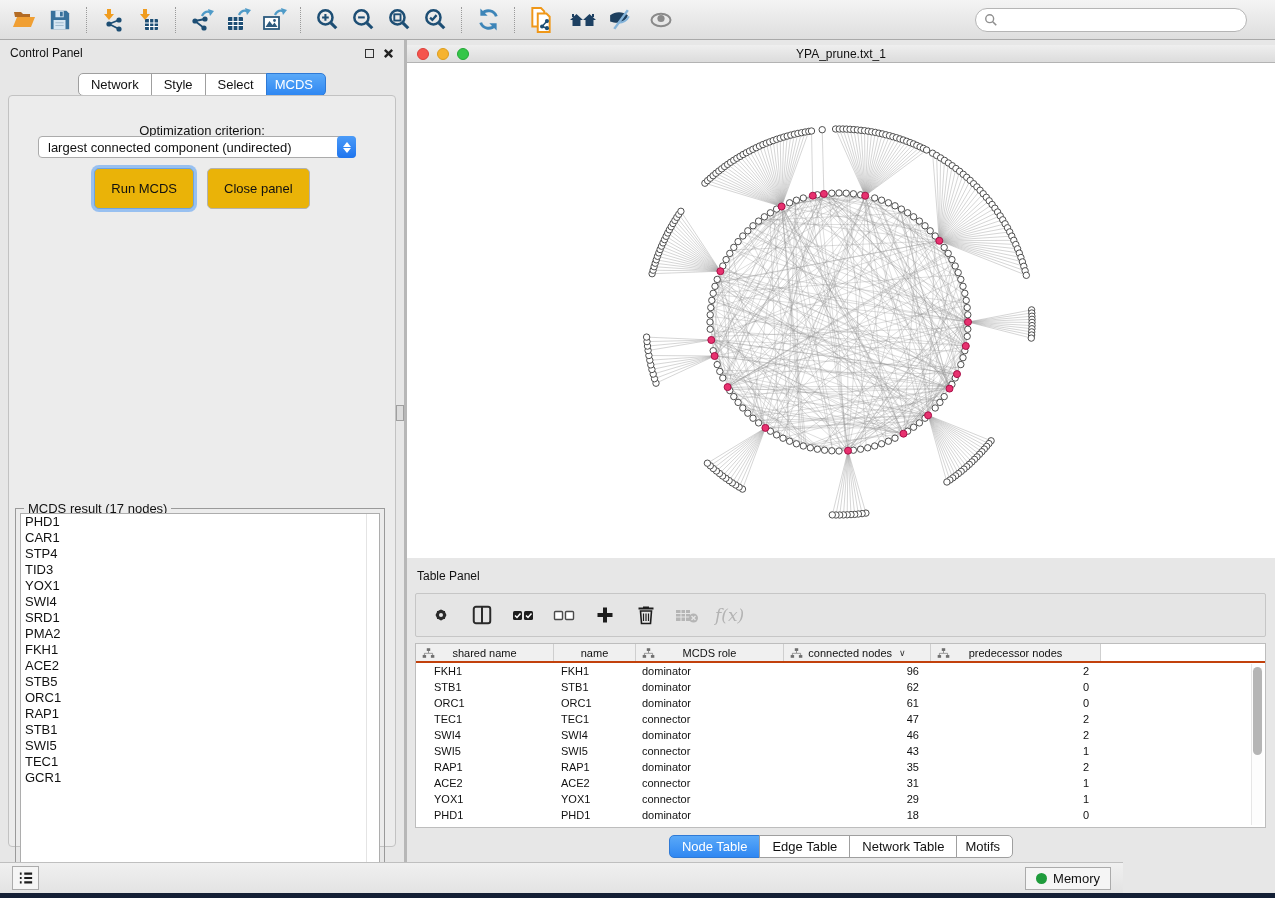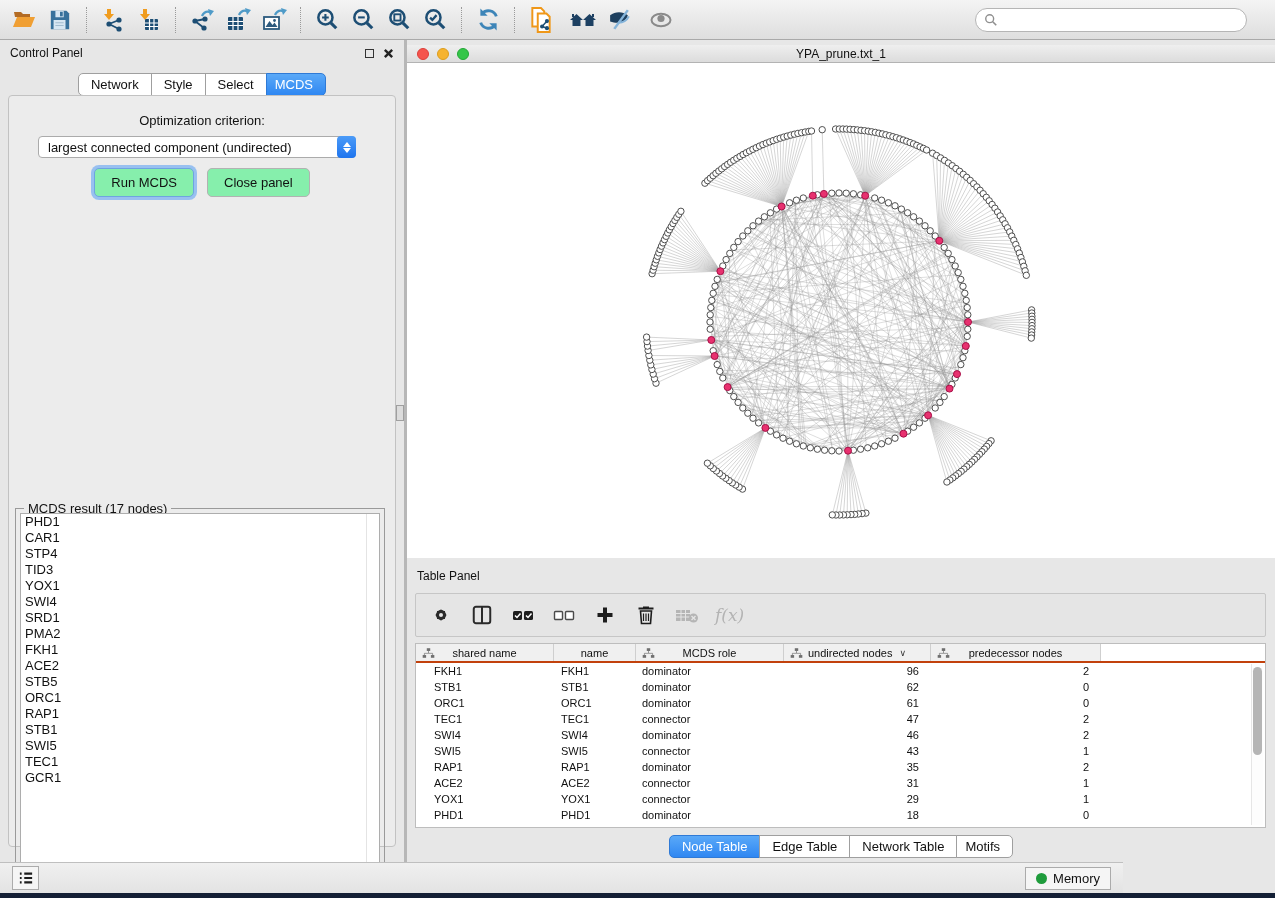--- a/index.html
+++ b/index.html
@@ -23,31 +23,31 @@
   .panel-header { height:26px; display:flex; align-items:center; padding:0 10px; }
   .panel-title { font-size:12px; color:#111; }
   .panel-header-icons { margin-left:auto; display:flex; align-items:center; gap:9px; }
   #control-tab-row { position:absolute; top:33px; left:0; width:404px; display:flex; justify-content:center; }
   .seg-tab { padding:3px 12px; font-size:13px; background:#fff; border:1px solid #9f9f9f; margin-left:-1px; color:#111; white-space:nowrap; }
   .seg-tab:first-child { border-radius:5px 0 0 5px; margin-left:0; }
   .seg-tab:last-child { border-radius:0 5px 5px 0;padding-left:8px; }
   .seg-tab.active { background:linear-gradient(#5aa9f8,#2f87f2); border-color:#2f7ad6; color:#fff; }
   #control-content { position:absolute; top:55px; left:8px; width:388px; height:752px;
     background:#ececec; border:1px solid #c2c2c2; border-radius:4px; }
-  #opt-label { text-align:center; margin-top:17px; font-size:13px; }
+  #opt-label { text-align:center; margin-top:27px; font-size:13px; }
   #opt-select { position:absolute; top:40px; left:29px; width:318px; height:22px; background:#fff;
     border:1px solid #ababab; border-radius:4px; display:flex; align-items:center; font-size:13px; }
   #opt-select .sel-text { padding-left:9px; flex:1; white-space:nowrap; overflow:hidden; }
   #opt-select .stepper { width:19px; height:22px; margin:-1px; border-radius:4px;
     background:linear-gradient(#4b9bf8,#1e74ee); display:flex; flex-direction:column; align-items:center; justify-content:center; gap:1px; }
   .chev { width:0; height:0; border-left:4px solid transparent; border-right:4px solid transparent; }
   .chev.up { border-bottom:5px solid #fff; }
   .chev.down { border-top:5px solid #fff; }
   #btn-row { position:absolute; top:72px; left:0; width:100%; display:flex; justify-content:center; gap:13px; }
-  .btn { height:29px; padding:0 16px; background:#86efac; border:1px solid #b2b2b2; border-radius:5px;
+  .btn { height:41px; padding:0 16px; background:#eab308; border:1px solid #b2b2b2; border-radius:5px;
     font-size:13px; display:flex; align-items:center; }
   .btn.focused { box-shadow:0 0 0 3px rgba(96,163,244,.6); border-color:#6ea4e0; }
   #mcds-group { position:absolute; top:412px; left:6px; width:370px; height:371px; border:1px solid #9a9a9a; }
   #mcds-group-label { position:absolute; top:-8px; left:8px; background:#ececec; padding:0 4px; font-size:13px; }
   #mcds-list { position:absolute; top:4px; left:4px; right:4px; bottom:4px; background:#fff; border:1px solid #adadad; overflow:hidden; }
   #mcds-scroll-gutter { position:absolute; top:0; right:12px; bottom:0; width:1px; background:#e4e4e4; }
   .mcds-item { font-size:13px; line-height:16px; padding-left:4px; }
 
   
   #v-splitter { position:absolute; top:40px; left:404px; width:3px; height:822px; background:#b7b7b7; }
@@ -1185,21 +1185,21 @@
             </svg>
             <span>MCDS role</span>
           </div>
           <div class="th" style="width: 147px;">
             <svg width="13" height="12" viewBox="0 0 19 16" class="hicon">
               <rect x="7" y="1" width="5" height="4" fill="#6f6f6f"></rect>
               <rect x="1" y="11" width="5" height="4" fill="#6f6f6f"></rect>
               <rect x="13" y="11" width="5" height="4" fill="#6f6f6f"></rect>
               <path stroke="#6f6f6f" fill="none" d="M9.5 5v3M3.5 11V8.5h12V11"></path>
             </svg>
-            <span>undirected nodes</span>
+            <span>connected nodes</span>
             <span class="sort-chev">∨</span>
           </div>
           <div class="th" style="width: 170px;">
             <svg width="13" height="12" viewBox="0 0 19 16" class="hicon">
               <rect x="7" y="1" width="5" height="4" fill="#6f6f6f"></rect>
               <rect x="1" y="11" width="5" height="4" fill="#6f6f6f"></rect>
               <rect x="13" y="11" width="5" height="4" fill="#6f6f6f"></rect>
               <path stroke="#6f6f6f" fill="none" d="M9.5 5v3M3.5 11V8.5h12V11"></path>
             </svg>
             <span>predecessor nodes</span>

